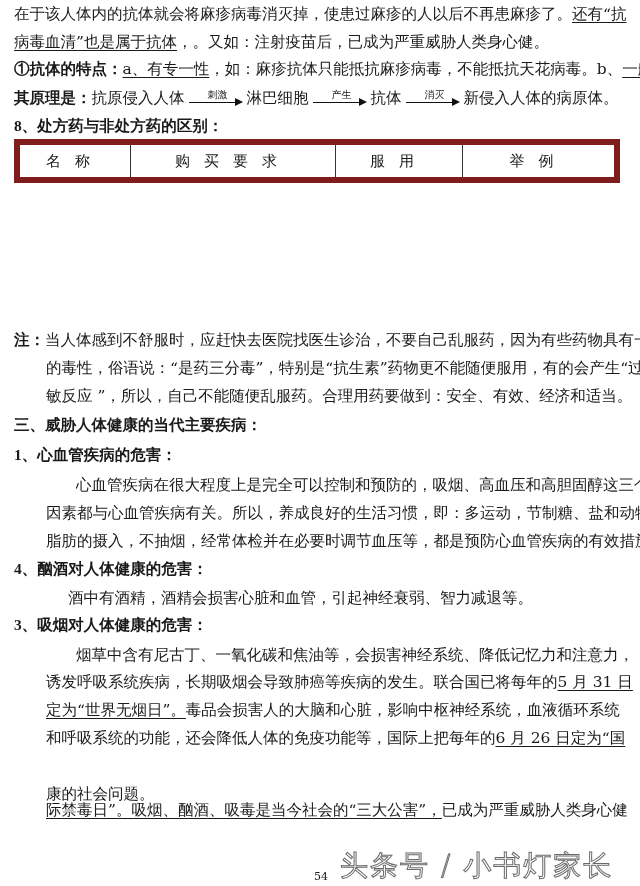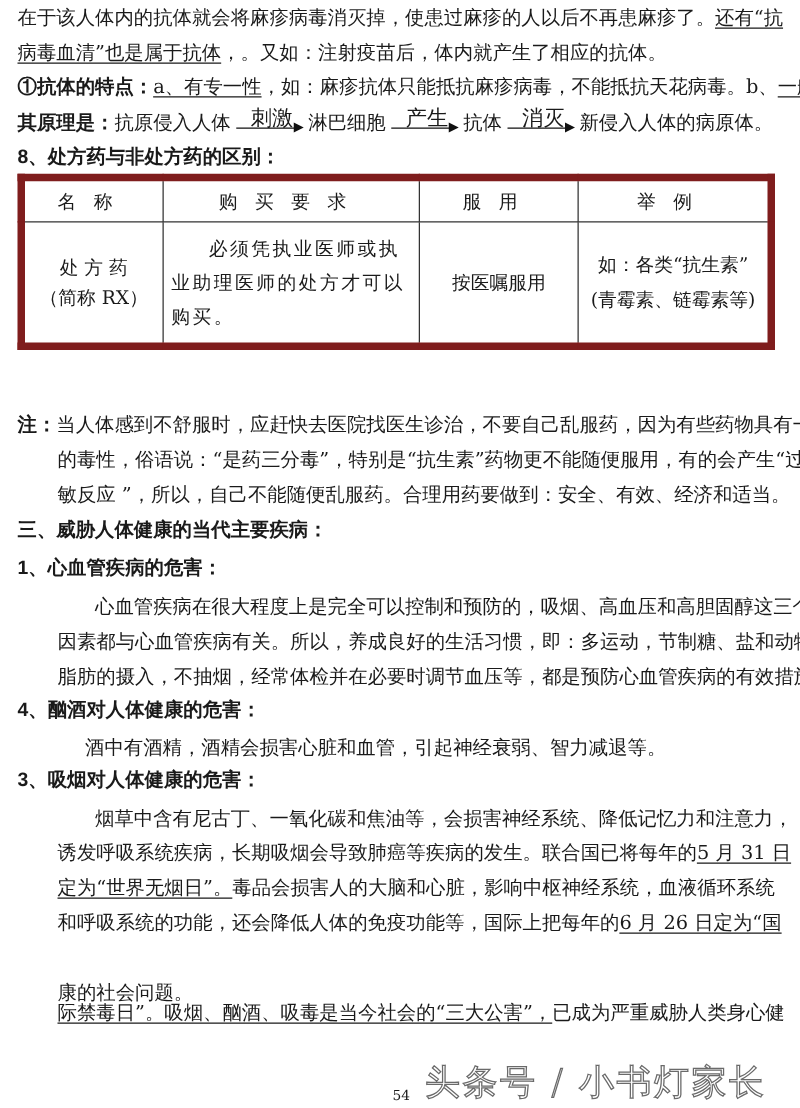--- a/index.html
+++ b/index.html
@@ -3,24 +3,24 @@
 <meta charset="utf-8">
 <style>
   html, body { margin: 0; padding: 0; background: #ffffff; }
   body {
     width: 640px; height: 886px; position: relative; overflow: hidden;
     font-family: "DejaVu Serif", "Liberation Serif", serif;
     color: #1a1a1a; font-size: 15.5px;
   }
   .line { position: absolute; left: 14px; white-space: nowrap; line-height: 20px; }
   .indent { left: 46px; }
-  .bold { font-weight: bold; font-family: Liberation Sans, sans-serif; }
+  .bold { font-weight: bold; font-family: Liberation Serif, serif; }
   .u { text-decoration: underline; text-underline-offset: 3px; }
   .arrow { display: inline-block; position: relative; width: 54px; height: 20px; vertical-align: top; margin: 0 4px; }
-  .arrow .lbl { position: absolute; top: -3px; left: 12px; width: 54px; font-size: 17px; }
+  .arrow .lbl { position: absolute; top: -3px; left: 2px; width: 54px; text-align: center; font-size: 10px; }
   .arrow .shaft { position: absolute; left: 0; right: 6px; top: 14px; border-top: 1.5px solid #111; }
   .arrow .head { position: absolute; right: 0; top: 10px; width: 0; height: 0;
     border-left: 8px solid #111; border-top: 4px solid transparent; border-bottom: 4px solid transparent; }
   table.rx { position: absolute; left: 14px; top: 139px; width: 606px; border-collapse: collapse;
     border: 6px solid #7f1d1d; font-size: 15px; }
   table.rx td, table.rx th { border: 1px solid #333; padding: 0 6px; font-weight: normal; vertical-align: middle; }
   table.rx th { height: 32px; text-align: center; letter-spacing: 14px; }
   table.rx tr.r1 td { height: 96px; }
   table.rx tr.r2 td { height: 46px; }
   .c0 { width: 98px; text-align: center; line-height: 24px; }
@@ -32,52 +32,38 @@
     font-size: 28px; color: #fff; -webkit-text-stroke: 1px #6a6a6a; letter-spacing: 2px; font-weight: 300; }
   .pageno { position: absolute; left: 314px; top: 870px; font-size: 11px; text-align: center; }
 </style>
 </head>
 <body>
 
 <div class="line" style="top:4px">
   <span>在于该人体内的抗体就会将麻疹病毒消灭掉，使患过麻疹的人以后不再患麻疹了。</span><span class="u">还有“抗</span>
 </div>
 <div class="line" style="top:32px">
-  <span class="u">病毒血清”也是属于抗体</span><span>，。又如：注射疫苗后，体内就产生了相应的抗体。</span>
+  <span class="u">病毒血清”也是属于抗体</span><span>，。又如：注射疫苗后，已成为严重威胁人类身心健。</span>
 </div>
 <div class="line" style="top:59px">
   <span class="bold">①抗体的特点：</span><span class="u">a、有专一性</span><span>，如：麻疹抗体只能抵抗麻疹病毒，不能抵抗天花病毒。b、</span><span class="u">一般不持久。</span>
 </div>
 <div class="line" style="top:88px">
   <span class="bold">其原理是：</span><span>抗原侵入人体</span><span class="arrow"><span class="lbl">刺激</span><span class="shaft"></span><span class="head"></span></span><span>淋巴细胞</span><span class="arrow"><span class="lbl">产生</span><span class="shaft"></span><span class="head"></span></span><span>抗体</span><span class="arrow"><span class="lbl">消灭</span><span class="shaft"></span><span class="head"></span></span><span>新侵入人体的病原体。</span>
 </div>
 
 <div class="line bold" style="top:116px">8、处方药与非处方药的区别：</div>
 
 <table class="rx">
   <tbody>
       <tr>
     <th class="c0">名称</th>
     <th class="c1">购买要求</th>
     <th class="c2">服用</th>
     <th class="c3">举例</th>
-  </tr>
-  <tr class="r1">
-    <td class="c0">
-          <div>处 方 药</div>
-          <div>（简称 RX）</div>
-        </td>
-    <td class="c1">
-          <div style="white-space:normal"><span class="ind"></span><span>必须凭执业医师或执业助理医师的处方才可以购买。</span></div>
-        </td>
-    <td class="c2">按医嘱服用</td>
-    <td class="c3">
-          <div>如：各类“抗生素”</div>
-          <div>(青霉素、链霉素等)</div>
-        </td>
   </tr>
 </tbody>
   </table>
 
 <div class="line" style="top:330px">
   <span class="bold">注：</span><span>当人体感到不舒服时，应赶快去医院找医生诊治，不要自己乱服药，因为有些药物具有一定</span>
 </div>
 <div class="line indent" style="top:358px">的毒性，俗语说：“是药三分毒”，特别是“抗生素”药物更不能随便服用，有的会产生“过</div>
 <div class="line indent" style="top:386px">敏反应 ”，所以，自己不能随便乱服药。合理用药要做到：安全、有效、经济和适当。</div>
 

